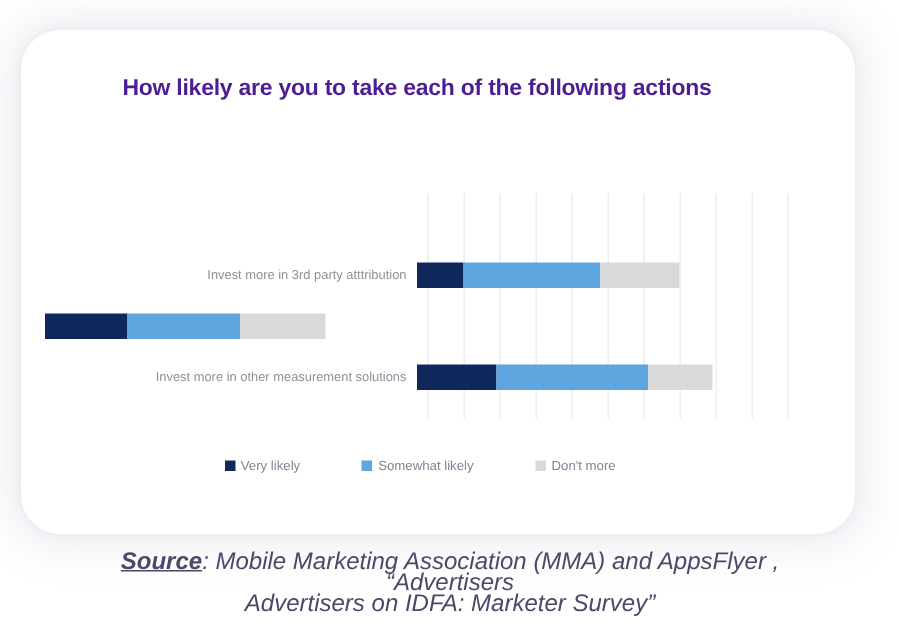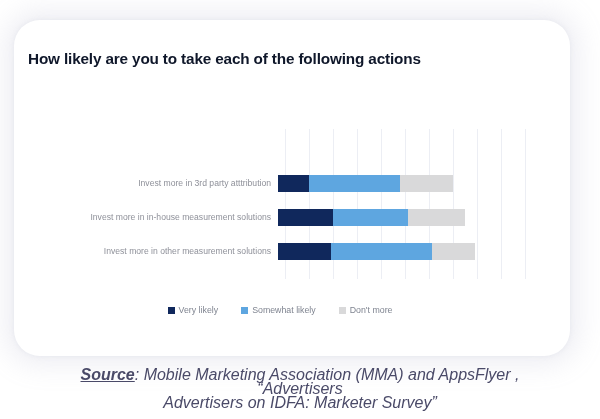--- a/index.html
+++ b/index.html
@@ -27,22 +27,22 @@
     box-shadow: 0 0 26px 10px rgba(160,163,190,0.17),
                 0 0 4px 1px rgba(160,163,190,0.10);
   }
 
   
   #chart-title {
     position: absolute;
     left: 28px;
     top: 48px;
     width: 500px;
-    text-align: left;
-    color: #0f172a;
+    text-align: center;
+    color: #4c1d95;
     font-size: 15.3px;
     font-weight: bold;
     line-height: 21px;
     letter-spacing: -0.15px;
   }
   #chart-title .ln { display: block; }
 
   
   #plot-area {
     position: absolute;
@@ -110,21 +110,21 @@
 
   
   #legend {
     position: absolute;
     left: 30px;
     top: 305px;
     width: 500px;
     display: flex;
     justify-content: center;
     align-items: center;
-    gap: 23px;
+    gap: 41px;
   }
   .legend-item {
     display: flex;
     align-items: center;
     gap: 4px;
   }
   .legend-swatch {
     width: 7px;
     height: 7px;
     display: inline-block;
@@ -188,23 +188,20 @@
       <span class="ln2">Invest more in 3rd party atttribution</span>
     </div>
     <div class="bar-track">
       <div class="seg s0" style="left: 0px; width: 31.2px; background: rgb(16, 40, 92);"></div>
       <div class="seg s1" style="left: 31.2px; width: 91.2px; background: rgb(94, 166, 224);"></div>
       <div class="seg s2" style="left: 122.4px; width: 52.8px; background: rgb(217, 217, 218);"></div>
     </div>
   </div>
 
   <div class="bar-row r2">
-    <div class="cat-label">
-      <span class="ln2">Invest more in in-house measurement solutions</span>
-    </div>
     <div class="bar-track">
       <div class="seg s0" style="left: 0px; width: 55.2px; background: rgb(16, 40, 92);"></div>
       <div class="seg s1" style="left: 55.2px; width: 74.4px; background: rgb(94, 166, 224);"></div>
       <div class="seg s2" style="left: 129.6px; width: 57.6px; background: rgb(217, 217, 218);"></div>
     </div>
   </div>
 
   <div class="bar-row r3">
     <div class="cat-label">
       <span class="ln2">Invest more in other measurement solutions</span>

